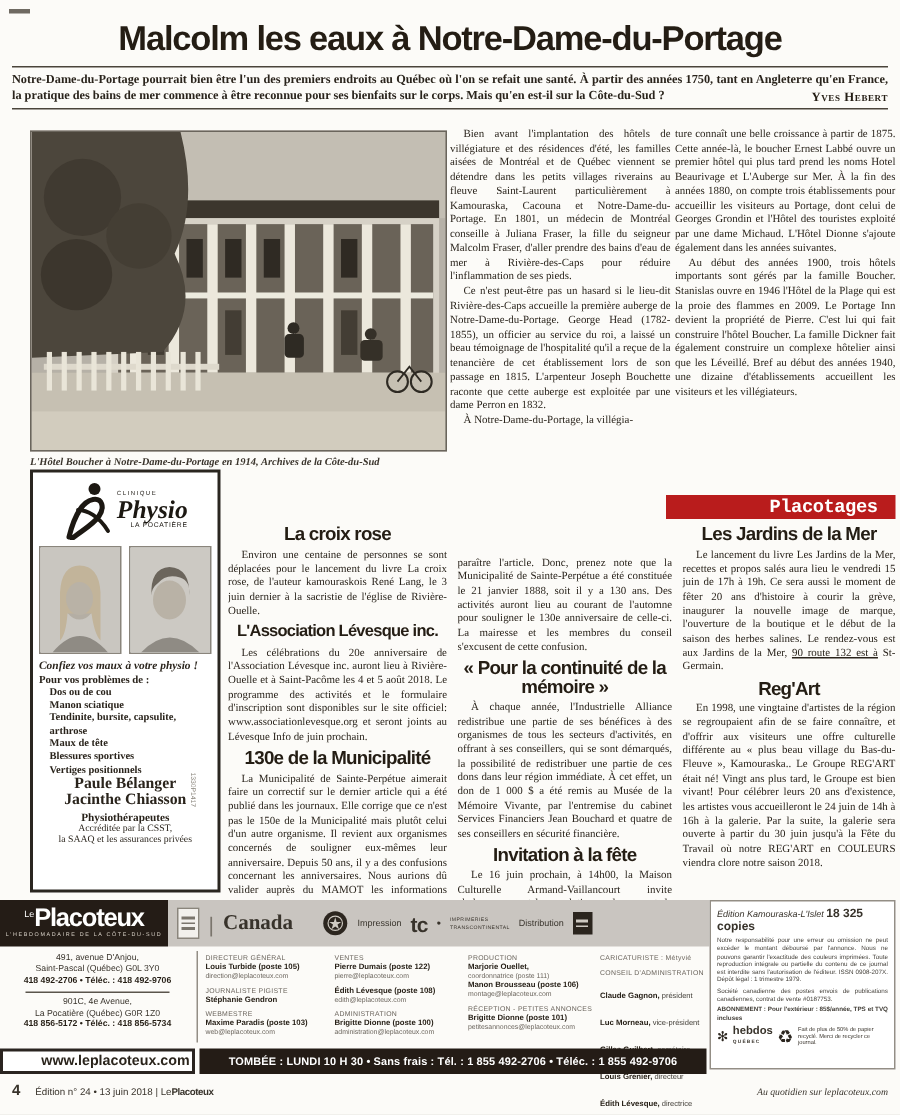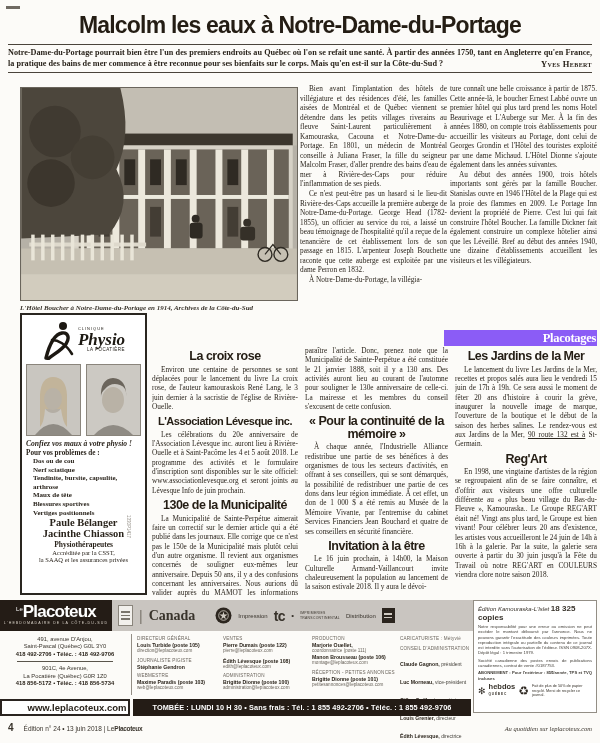--- a/index.html
+++ b/index.html
@@ -23,26 +23,26 @@
   .caption{position:absolute;left:20px;top:304px;width:280px;font-style:italic;
            font-weight:bold;font-size:7px;color:#3a342c;}
   
   .acol{position:absolute;top:84px;width:147px;height:218px;overflow:hidden;
         font-size:7.3px;line-height:9.55px;text-align:justify;}
   .acol-1{left:300px;} .acol-2{left:450px;}
   .acol p,.pcol p{margin:0;text-indent:9px;}
   p.noindent{text-indent:0;}
   
   .placotages-bar{position:absolute;left:444px;top:330px;width:153px;height:16px;
-                  background:#8b5cf6;color:#fff;font-family:Liberation Serif, serif;
+                  background:#b91c1c;color:#fff;font-family:Liberation Mono, monospace;
                   font-weight:bold;font-size:12.5px;line-height:16px;text-align:right;
-                  padding-right:1px;box-sizing:border-box;letter-spacing:-0.3px;}
+                  padding-right:12px;box-sizing:border-box;letter-spacing:-0.3px;}
   .pcol{position:absolute;top:346px;height:252px;overflow:hidden;
         font-size:7.3px;line-height:9.35px;text-align:justify;}
-  .pcol-1{left:152px;width:146px;} .pcol-2{left:305px;width:143px;} .pcol-3{left:455px;width:142px;}
+  .pcol-1{left:152px;width:146px;} .pcol-2{left:305px;width:143px;margin-top:24px;} .pcol-3{left:455px;width:142px;}
   .pcol h2{margin:4px 0 2px;font-family:"Liberation Sans",sans-serif;font-weight:bold;
            font-size:12.5px;line-height:12.5px;text-align:center;letter-spacing:-0.5px;
            color:#241d14;text-indent:0;}
   .pcol h2.small{font-size:11px;}
   .u{text-decoration:underline;}
   
   .ad{position:absolute;left:20px;top:313px;width:127px;height:282px;box-sizing:border-box;
       border:2px solid #2a2620;background:#fff;padding:3px 4px;text-align:center;}
   .ad-logo{display:flex;align-items:center;justify-content:center;gap:2px;height:44px;}
   .ad-logo-txt{text-align:left;line-height:1;}
@@ -207,21 +207,21 @@
     <p>Environ une centaine de personnes se sont déplacées pour le lancement du livre La croix rose, de l'auteur kamouraskois René Lang, le 3 juin dernier à la sacristie de l'église de Rivière-Ouelle.</p>
     <h2 class="small">L'Association Lévesque inc.</h2>
     <p>Les célébrations du 20e anniversaire de l'Association Lévesque inc. auront lieu à Rivière-Ouelle et à Saint-Pacôme les 4 et 5 août 2018. Le programme des activités et le formulaire d'inscription sont disponibles sur le site officiel: www.associationlevesque.org et seront joints au Lévesque Info de juin prochain.</p>
     <h2>130e de la Municipalité</h2>
     <p>La Municipalité de Sainte-Perpétue aimerait faire un correctif sur le dernier article qui a été publié dans les journaux. Elle corrige que ce n'est pas le 150e de la Municipalité mais plutôt celui d'un autre organisme. Il revient aux organismes concernés de souligner eux-mêmes leur anniversaire. Depuis 50 ans, il y a des confusions concernant les anniversaires. Nous aurions dû valider auprès du MAMOT les informations avant de faire</p>
   </div>
   <div class="pcol pcol-2">
     <p class="noindent">paraître l'article. Donc, prenez note que la Municipalité de Sainte-Perpétue a été constituée le 21 janvier 1888, soit il y a 130 ans. Des activités auront lieu au courant de l'automne pour souligner le 130e anniversaire de celle-ci. La mairesse et les membres du conseil s'excusent de cette confusion.</p>
     <h2>« Pour la continuité de la mémoire »</h2>
     <p>À chaque année, l'Industrielle Alliance redistribue une partie de ses bénéfices à des organismes de tous les secteurs d'activités, en offrant à ses conseillers, qui se sont démarqués, la possibilité de redistribuer une partie de ces dons dans leur région immédiate. À cet effet, un don de 1 000 $ a été remis au Musée de la Mémoire Vivante, par l'entremise du cabinet Services Financiers Jean Bouchard et quatre de ses conseillers en sécurité financière.</p>
-    <h2>Invitation à la être</h2>
+    <h2>Invitation à la fête</h2>
     <p>Le 16 juin prochain, à 14h00, la Maison Culturelle Armand-Vaillancourt invite chaleureusement la population au lancement de la saison estivale 2018. Il y aura le dévoi-</p>
   </div>
   <div class="pcol pcol-3">
     <h2>Les Jardins de la Mer</h2>
     <p><span>Le lancement du livre Les Jardins de la Mer, recettes et propos salés aura lieu le vendredi 15 juin de 17h à 19h. Ce sera aussi le moment de fêter 20 ans d'histoire à courir la grève, inaugurer la nouvelle image de marque, l'ouverture de la boutique et le début de la saison des herbes salines. Le rendez-vous est aux Jardins de la Mer, </span><span class="u">90 route 132 est à</span><span> St-Germain.</span></p>
     <h2>Reg'Art</h2>
     <p>En 1998, une vingtaine d'artistes de la région se regroupaient afin de se faire connaître, et d'offrir aux visiteurs une offre culturelle différente au « plus beau village du Bas-du-Fleuve », Kamouraska.. Le Groupe REG'ART était né! Vingt ans plus tard, le Groupe est bien vivant! Pour célébrer leurs 20 ans d'existence, les artistes vous accueilleront le 24 juin de 14h à 16h à la galerie. Par la suite, la galerie sera ouverte à partir du 30 juin jusqu'à la Fête du Travail où notre REG'ART en COULEURS viendra clore notre saison 2018.</p>
   </div>
 
   <div class="ad">
@@ -253,21 +253,21 @@
           <path d="M7,70 Q26,50 46,70 Z" fill="#8f8b84"></path>
           <ellipse cx="26" cy="35" rx="11" ry="13" fill="#b9b2a6"></ellipse>
           <path d="M14,32 Q13,14 26,13 Q40,14 39,32 Q40,22 33,20 Q24,17 18,24 Q14,27 14,32 Z" fill="#6b655c"></path>
         </svg>
       </div>
     </div>
     <div class="ad-slogan">Confiez vos maux à votre physio !</div>
     <div class="ad-intro">Pour vos problèmes de :</div>
     <div class="ad-list">
       <div>Dos ou de cou</div>
-      <div>Nerf sciatique</div>
+      <div>Manon sciatique</div>
       <div>Tendinite, bursite, capsulite, arthrose</div>
       <div>Maux de tête</div>
       <div>Blessures sportives</div>
       <div>Vertiges positionnels</div>
     </div>
     <div class="ad-name">Paule Bélanger</div>
     <div class="ad-name">Jacinthe Chiasson</div>
     <div class="ad-prof">Physiothérapeutes</div>
     <div class="ad-accred">Accréditée par la CSST,</div>
     <div class="ad-accred">la SAAQ et les assurances privées</div>

